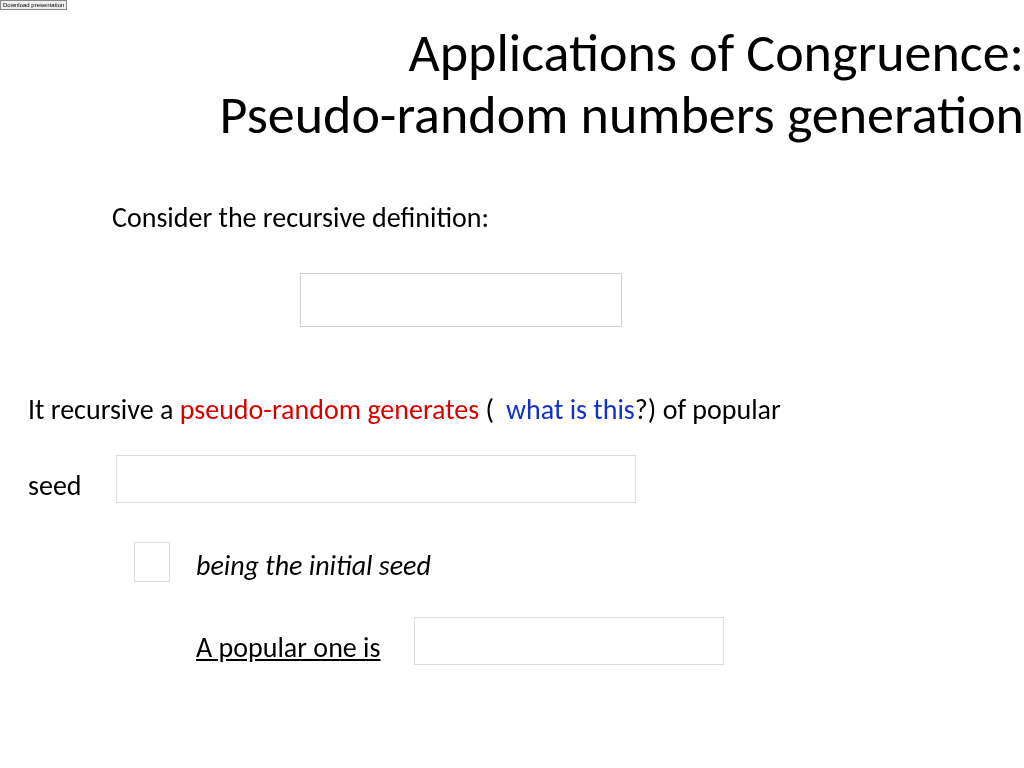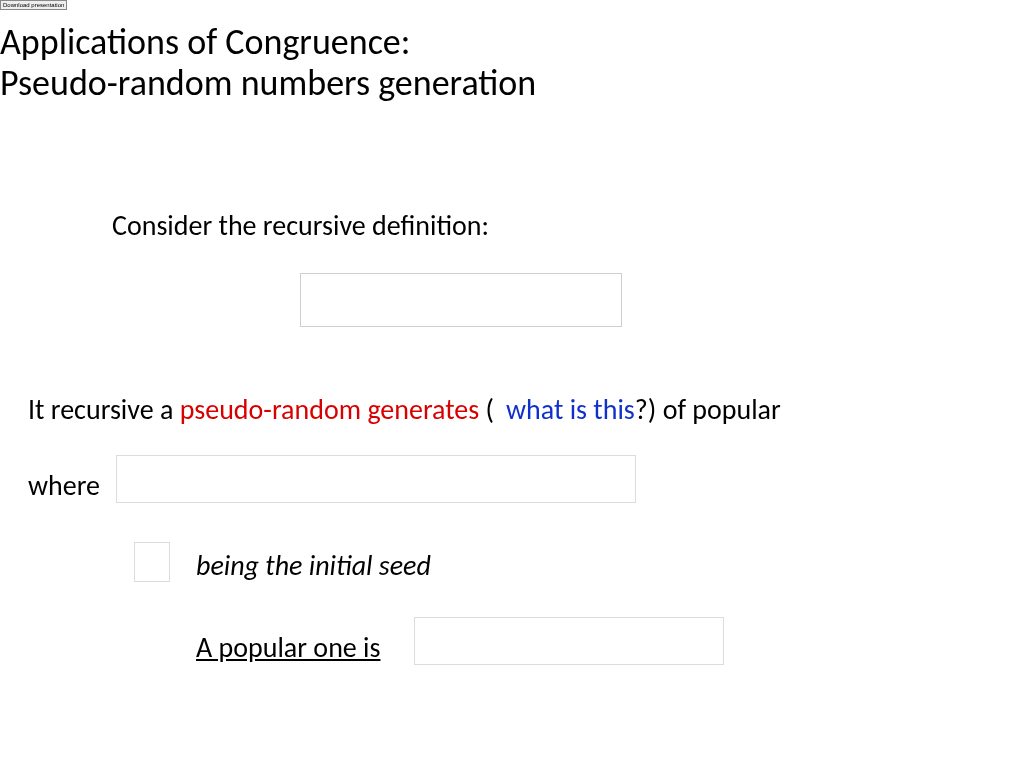--- a/index.html
+++ b/index.html
@@ -27,34 +27,34 @@
     line-height: 1;
     padding: 1px 2px;
     border: 1px solid #888;
     background: #eee;
   }
   .title {
     position: absolute;
     left: 0;
     right: 0;
     top: 22px;
-    text-align: left;
-    font-size: 36px;
+    text-align: right;
+    font-size: 54px;
     font-weight: 400;
     line-height: 1.15;
     color: #000;
   }
   .body-text {
     font-size: 28px;
     color: #000;
   }
   .consider {
     position: absolute;
     left: 112px;
-    top: 208px;
+    top: 200px;
   }
   .def-box {
     position: absolute;
     left: 300px;
     top: 273px;
     width: 322px;
     height: 54px;
     border: 1px solid #cfcfcf;
     box-sizing: border-box;
     background: #fff;
@@ -131,21 +131,21 @@
   </div>
 
   <div class="consider body-text">Consider the recursive definition:</div>
 
   <div class="def-box"></div>
 
   <div class="gen-line">
     <span>It recursive a </span><span class="red">pseudo-random generates</span><span> (</span><span class="blue">what is this</span><span>?</span><span>)</span><span> of popular</span>
   </div>
 
-  <div class="where-label">where</div>
+  <div class="where-label">seed</div>
   <div class="where-box"></div>
 
   <div class="seed-box"></div>
   <div class="seed-text">being the initial seed</div>
 
   <div class="popular-text">A popular one is</div>
   <div class="popular-box"></div>
 
 </div>
 

